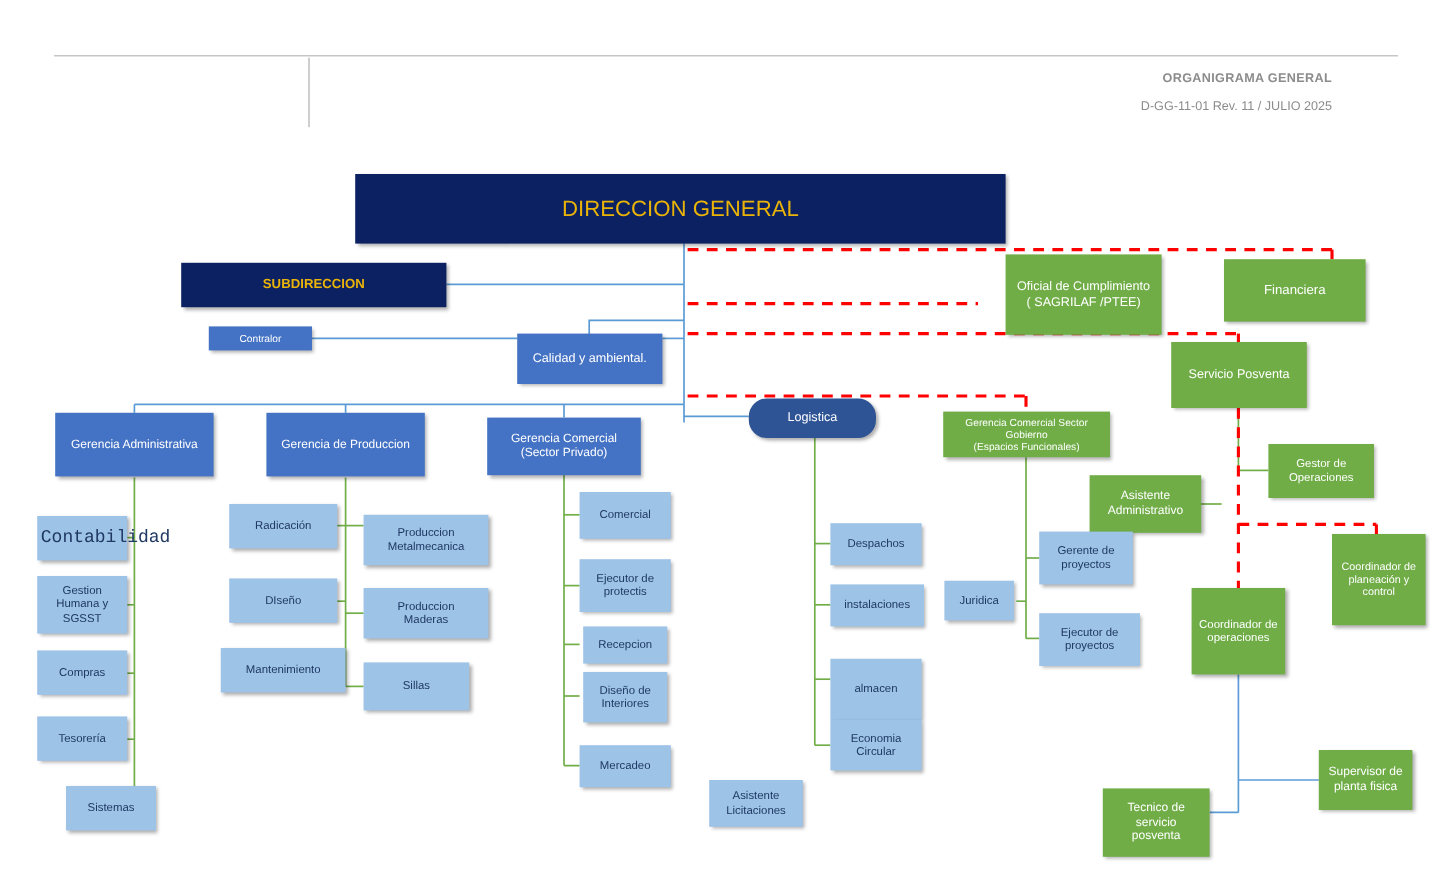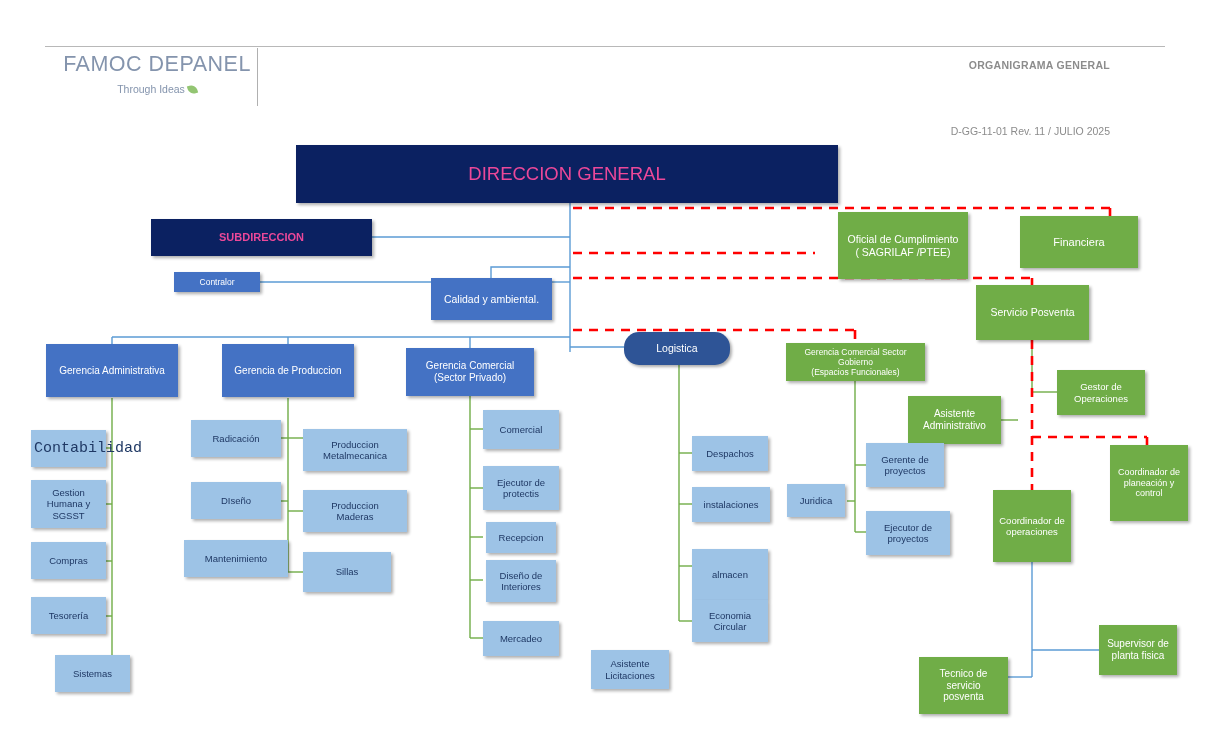--- a/index.html
+++ b/index.html
@@ -37,57 +37,51 @@
     display: inline-block; width: 9px; height: 9px; margin-left: 3px;
     background: #93c572; border-radius: 0 70% 0 70%;
     transform: rotate(-18deg); vertical-align: -1px;
   }
   #doc-title {
     position: absolute; right: 100px; top: 59px;
     font-size: 10.5px; font-weight: bold; color: #8c8c8c; letter-spacing: .3px;
   }
   #doc-code {
     position: absolute; right: 100px; top: 83px;
-    font-size: 10.5px; color: #8c8c8c; margin-top: 42px;
+    font-size: 10.5px; color: #8c8c8c;
   }
 
   
   #wires { position: absolute; left: 0; top: 0; width: 1210px; height: 733px; }
 
   
   .box {
     position: absolute;
     display: flex; align-items: center; justify-content: center;
     text-align: center;
     box-shadow: 2px 2px 3px rgba(0,0,0,.32);
     line-height: 1.18;
     padding: 2px 3px;
     z-index: 5;
   }
-  .navy   { background: #0b2161; color: #ec4899; }
+  .navy   { background: #0b2161; color: #eab308; }
   .midblue{ background: #4472c4; color: #ffffff; }
   .dkblue { background: #2e5496; color: #ffffff; }
   .ltblue { background: #9dc3e6; color: #1f3864; }
   .green  { background: #70ad47; color: #ffffff; }
   .box span { display: block; width: 100%; white-space: pre-line; }
 </style>
 </head>
 <body>
 
 <div id="page">
 
   <div id="header-rule"></div>
   <div id="logo-divider"></div>
 
-  <div id="logo-block">
-    <div id="logo-word">FAMOC DEPANEL</div>
-    <div id="logo-tag">
-      <span>Through Ideas</span><span id="logo-leaf"></span>
-    </div>
-  </div>
 
   <div id="doc-title">ORGANIGRAMA GENERAL</div>
   <div id="doc-code">D-GG-11-01 Rev. 11 / JULIO 2025</div>
 
   <svg id="wires" viewBox="0 0 1210 733" width="1210" height="733">
     <g stroke="#5b9bd5" stroke-width="1.4" fill="none">
 
       <path d="M570 203 L570 352"></path>
 
       <path d="M570 237 L372 237"></path>

